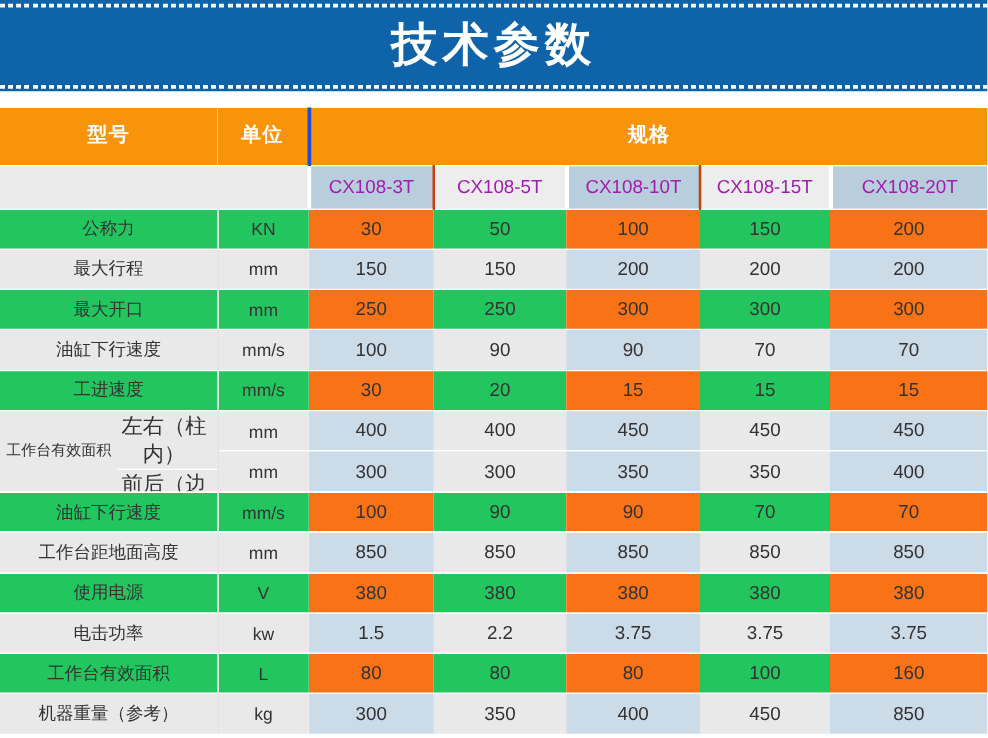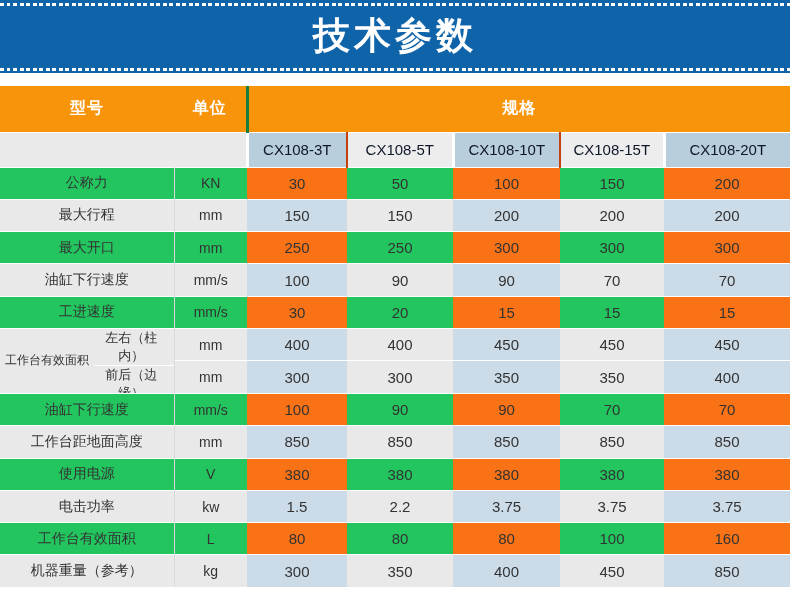--- a/index.html
+++ b/index.html
@@ -22,42 +22,42 @@
   }
   
   .spec-table{
     width:790px;margin-top:13px;border-collapse:collapse;table-layout:fixed;
   }
   .spec-table td,.spec-table th{padding:0;text-align:center;vertical-align:middle;overflow:hidden;}
   thead tr{height:46px;}
   thead th{
     background:#f8940a;color:#fff;font-size:16px;font-weight:bold;letter-spacing:1px;
   }
-  th.spec-head{border-left:3px solid #15803d;}
+  th.spec-head{border-left:3px solid #1d4ed8;}
   tr.model-row{height:35px;}
-  tr.model-row td{font-size:15px;color:#0f172a;}
+  tr.model-row td{font-size:15px;color:#a21caf;}
   .model-left{background:#eaeaea;}
   .model-blue{background:#b9cedd;border-left:3px solid #fff;}
   .model-gray{background:#ededed;border-left:2px solid #c2410c;}
   tbody tr{height:32.3px;}
   tbody td{font-size:15px;border-top:1px solid #fff;}
   .bg-white{background:#22c55e;}
   .bg-gray{background:#e9e9e9;}
   .bg-blue-light{background:#f97316;}
   .bg-blue-dark{background:#ccdbe8;}
   .label-cell{font-size:14px;border-right:1px solid #dadada;}
   .unit-cell{font-size:14px;}
   
   .group-cell{padding:0;}
   .group-wrap{display:flex;height:64px;align-items:stretch;}
   .group-name{flex:0 0 94px;display:flex;align-items:center;justify-content:center;font-size:12px;}
   .group-subs{flex:1 1 auto;display:flex;flex-direction:column;}
   .group-subs .sub{
     flex:1 1 50%;display:flex;align-items:center;justify-content:flex-end;
-    padding-right:5px;font-size:13px;
+    padding-right:5px;font-size:17px;
   }
   .group-subs .sub:first-child{border-bottom:1px solid #fff;}
 </style>
 </head>
 <body>
 
 <div class="banner">
   <div class="stripe top"></div>
   <div class="title">技术参数</div>
   <div class="stripe bottom"></div>

